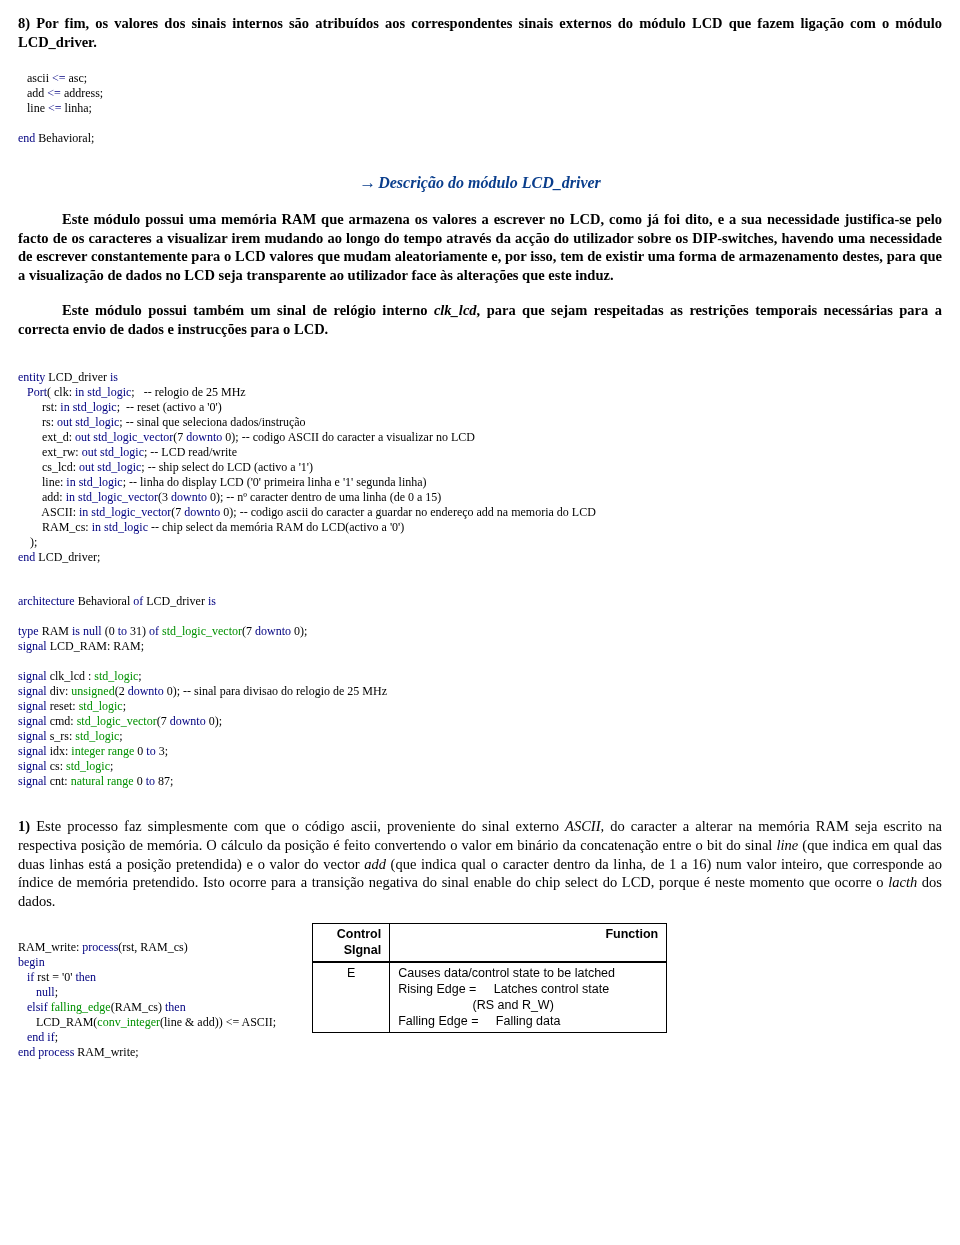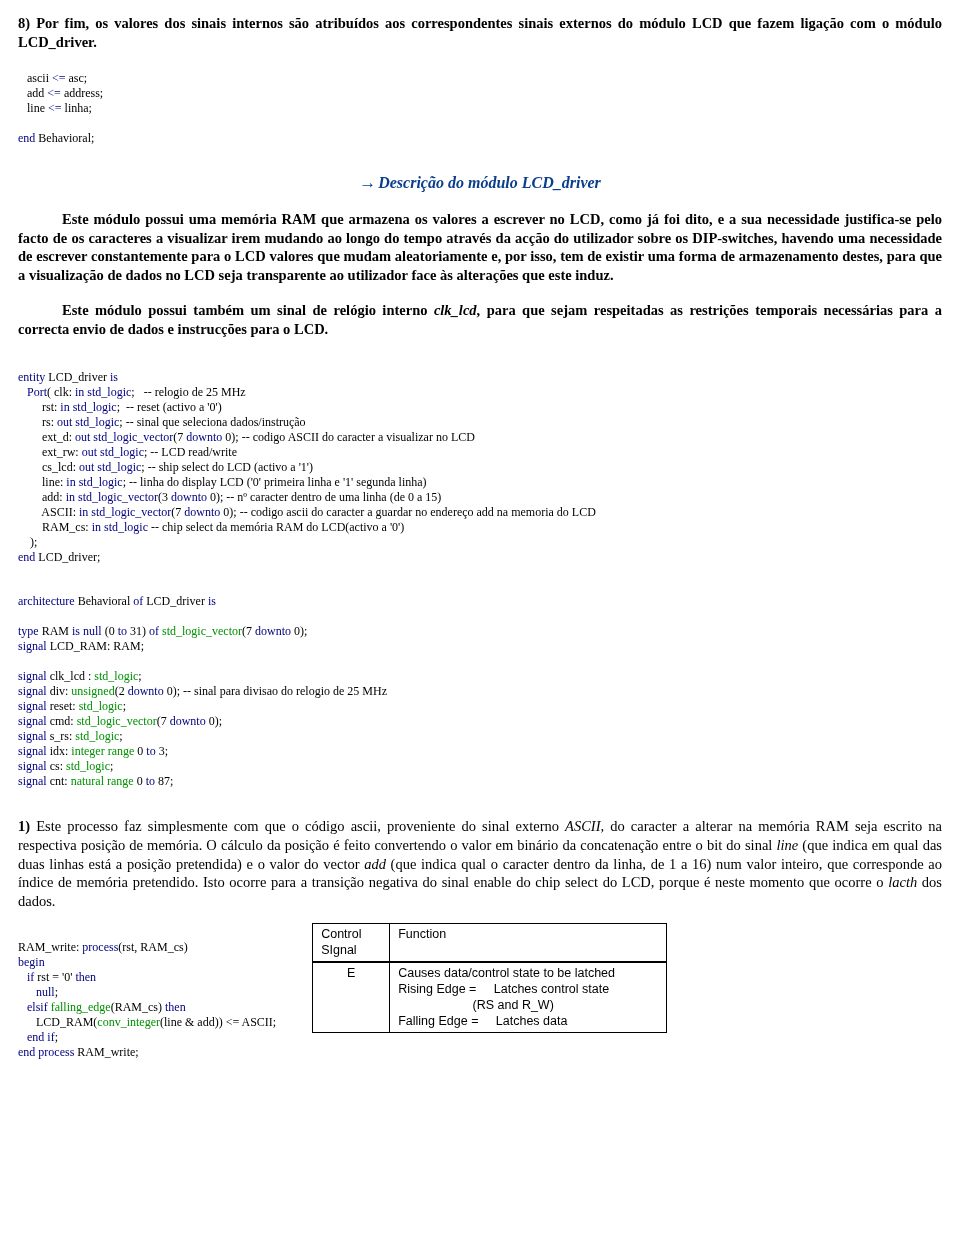--- a/index.html
+++ b/index.html
@@ -44,22 +44,22 @@
     font-family: Arial, sans-serif;
     font-size: 12.5px;
     margin-top: 2px;
   }
   .tbl td, .tbl th {
     border: 1px solid #000;
     padding: 2px 8px;
     vertical-align: top;
   }
   .tbl th {
-    font-weight: normal;
-    text-align: left;
+    font-weight: bold;
+    text-align: right;
     border-bottom: 2px solid #000;
   }
   .tbl .rcol { text-align: left; }
   .row-bottom { display: flex; gap: 36px; align-items: flex-start; margin-top: 10px; }
   .indent { margin-left: 44px; }
   .italic-inline { font-style: italic; }
   .spacer-sm { height: 6px; }
   .spacer-md { height: 12px; }
   .tight { margin-top: 16px; margin-bottom: 0; }
 </style>
@@ -145,18 +145,18 @@
         <tr>
       <th style="width:60px;">Control SIgnal</th>
       <th style="width:260px;">Function</th>
     </tr>
     <tr>
       <td style="text-align:center; vertical-align:top;">E</td>
       <td class="rcol">
         <div>Causes data/control state to be latched</div>
         <div><span>Rising Edge =</span>&nbsp;&nbsp;&nbsp;&nbsp;&nbsp;<span>Latches control state</span></div>
         <div style="text-align:center; padding-right:30px;">(RS and R_W)</div>
-        <div><span>Falling Edge =</span>&nbsp;&nbsp;&nbsp;&nbsp;&nbsp;<span>Latches data</span></div>
+        <div><span>Falling Edge =</span>&nbsp;&nbsp;&nbsp;&nbsp;&nbsp;<span>Falling data</span></div>
       </td>
     </tr>
   </tbody>
     </table>
 </div>
 
 </body></html>

